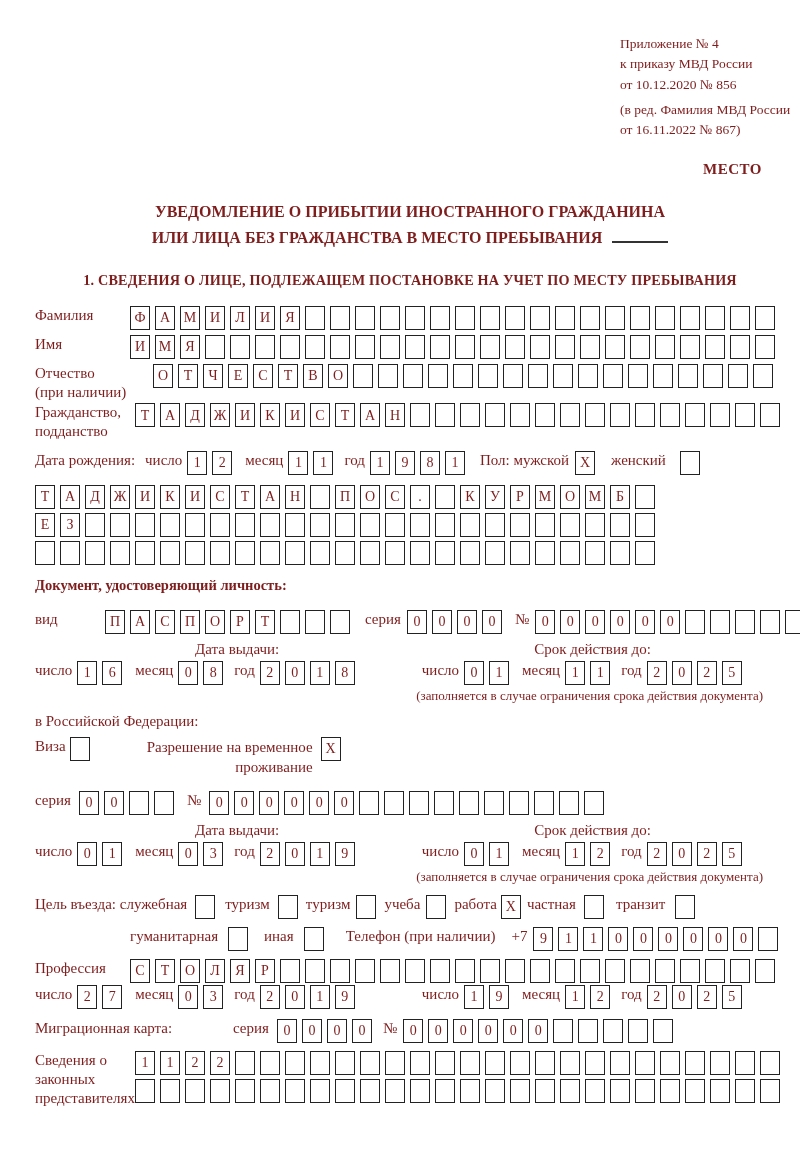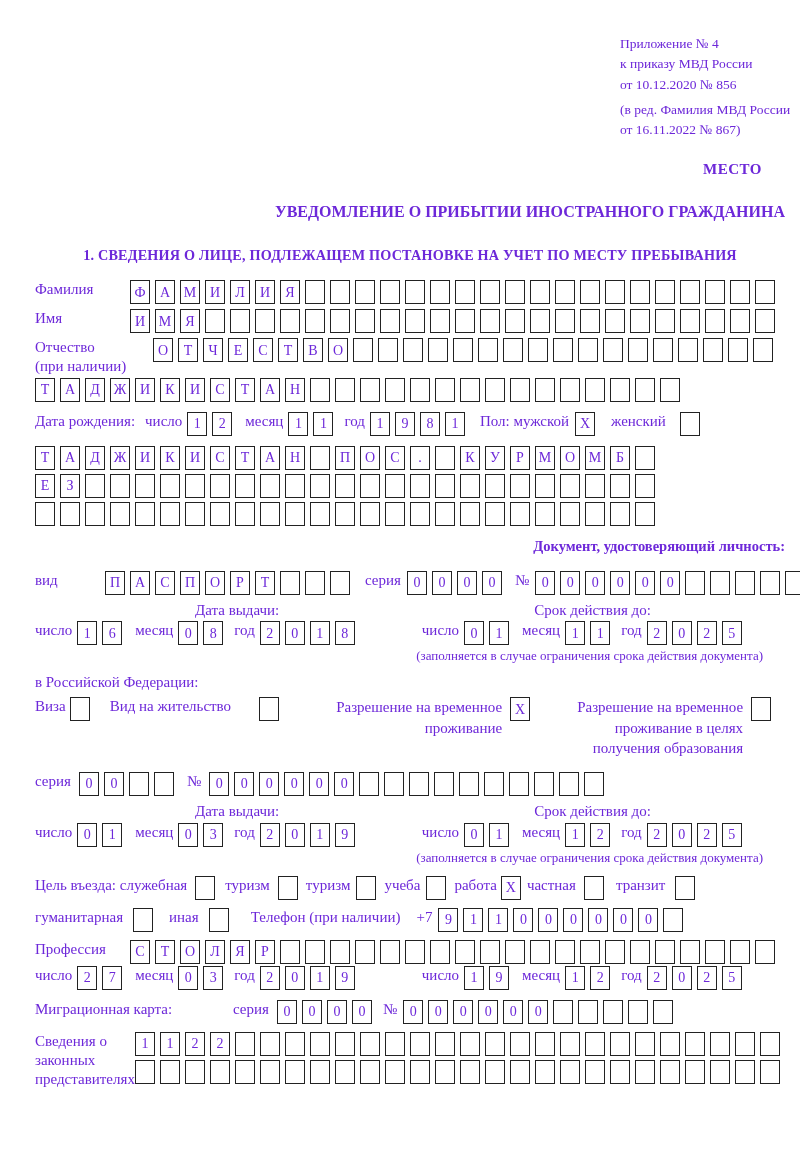--- a/index.html
+++ b/index.html
@@ -1,64 +1,65 @@
 <!DOCTYPE html>
 <html><head>
 <meta charset="utf-8">
 <style>
   html,body{margin:0;padding:0;background:#e8e8e8;}
   .page{
     width:800px;height:1163px;background:#ffffff;margin:0 auto;
-    font-family:"Liberation Serif","DejaVu Serif",serif;color:#6d28d9;
+    font-family:"Liberation Serif","DejaVu Serif",serif;color:#7f1d1d;
     box-sizing:border-box;padding:34px 15px 0 35px;overflow:hidden;
     font-size:15px;line-height:1.25;
   }
   .hdr{margin-left:585px;font-size:13.5px;line-height:1.5;white-space:nowrap;}
   .amend{margin-top:5px;}
   .forma{margin-top:20px;margin-left:668px;font-weight:bold;font-size:15px;letter-spacing:.5px;}
-  .title{margin-top:20px;text-align:right;font-weight:bold;font-size:16px;line-height:1.6;}
+  .title{margin-top:20px;text-align:center;font-weight:bold;font-size:16px;line-height:1.6;}
   .title-underline{display:inline-block;width:56px;border-bottom:2px solid #333;margin-left:10px;vertical-align:baseline;height:14px;}
   .sec{margin-top:22px;text-align:center;font-weight:bold;font-size:14.2px;letter-spacing:.2px;}
   .frow{display:flex;align-items:flex-start;}
   .boxes{display:inline-flex;flex:none;flex-wrap:nowrap;}
   .cell{
     display:inline-flex;align-items:center;justify-content:center;flex:none;
     width:20px;height:24px;border:1.7px solid #222;margin-right:5px;
     box-sizing:border-box;font-size:14px;background:#fff;
   }
   .single .cell{margin-right:0;}
   .lblcol{flex:none;}
   .dlab{margin-right:5px;white-space:nowrap;}
   .grp{display:inline-flex;align-items:flex-start;}
   .note{font-size:13px;}
   .mt2{margin-top:2px}.mt3{margin-top:3px}.mt4{margin-top:16px}.mt5{margin-top:5px}
   .mt6{margin-top:6px}.mt8{margin-top:8px}.mt10{margin-top:10px}
   .mt14{margin-top:14px}.mt16{margin-top:16px}
   .boxrow{margin-bottom:4px;}
-  .center-bold{text-align:right;font-weight:bold;font-size:14.5px;}
+  .center-bold{text-align:left;font-weight:bold;font-size:14.5px;}
   .opt-label-wrap{text-align:right;line-height:1.35;margin-left:27px;}
   .nw{white-space:nowrap;}
 </style>
 </head>
 <body>
 
 <div class="page">
 
   <div class="hdr">
     <div>Приложение № 4</div>
     <div>к приказу МВД России</div>
     <div>от 10.12.2020 № 856</div>
     <div class="amend">(в ред. Фамилия МВД России</div>
     <div>от 16.11.2022 № 867)</div>
   </div>
 
   <div class="forma">МЕСТО</div>
 
   <div class="title">
     <div>УВЕДОМЛЕНИЕ О ПРИБЫТИИ ИНОСТРАННОГО ГРАЖДАНИНА</div>
+    <div><span>ИЛИ ЛИЦА БЕЗ ГРАЖДАНСТВА В МЕСТО ПРЕБЫВАНИЯ</span><span class="title-underline"></span></div>
   </div>
 
   <div class="sec">1. СВЕДЕНИЯ О ЛИЦЕ, ПОДЛЕЖАЩЕМ ПОСТАНОВКЕ НА УЧЕТ ПО МЕСТУ ПРЕБЫВАНИЯ</div>
 
   <div class="frow mt16">
     <span class="lblcol" style="width:95px">Фамилия</span>
     <span class="boxes">
         <span class="cell">Ф</span>
         <span class="cell">А</span>
         <span class="cell">М</span>
@@ -148,20 +149,24 @@
         <span class="cell"></span>
         <span class="cell"></span>
         <span class="cell"></span>
         <span class="cell"></span>
         <span class="cell"></span>
         <span class="cell"></span>
       </span>
   </div>
 
   <div class="frow mt2">
+    <span class="lblcol" style="width:100px">
+      <span>Гражданство,</span><br>
+      <span>подданство</span>
+    </span>
     <span class="boxes">
         <span class="cell">Т</span>
         <span class="cell">А</span>
         <span class="cell">Д</span>
         <span class="cell">Ж</span>
         <span class="cell">И</span>
         <span class="cell">К</span>
         <span class="cell">И</span>
         <span class="cell">С</span>
         <span class="cell">Т</span>
@@ -389,38 +394,26 @@
 
   <div class="mt8">в Российской Федерации:</div>
 
   <div class="frow mt6">
     <span class="grp">
       <span>Виза</span>
       <span class="boxes single" style="margin-left:4px">
           <span class="cell"></span>
         </span>
     </span>
-    <span class="grp" style="margin-left:20px">
-      <span>Вид на жительство</span>
-      <span class="boxes single" style="margin-left:28px">
-          <span class="cell"></span>
-        </span>
-    </span>
     <span class="grp" style="margin-left:18px">
       <span class="opt-label-wrap" style="width:178px">Разрешение на временное проживание</span>
       <span class="boxes single" style="margin-left:8px">
           <span class="cell">X</span>
         </span>
     </span>
-    <span class="grp" style="margin-left:14px">
-      <span class="opt-label-wrap" style="width:172px">Разрешение на временное проживание в целях получения образования</span>
-      <span class="boxes single" style="margin-left:8px">
-          <span class="cell"></span>
-        </span>
-    </span>
   </div>
 
   <div class="frow mt14">
     <span class="nw" style="margin-right:8px">серия</span>
     <span class="boxes">
         <span class="cell">0</span>
         <span class="cell">0</span>
         <span class="cell"></span>
         <span class="cell"></span>
       </span>
@@ -532,21 +525,21 @@
     </span>
     <span class="grp" style="margin-left:12px">
       <span>транзит</span>
       <span class="boxes single" style="margin-left:10px">
           <span class="cell"></span>
         </span>
     </span>
   </div>
 
   <div class="frow mt8">
-    <span class="grp" style="">
+    <span class="grp" style="margin-left:95px">
       <span>гуманитарная</span>
       <span class="boxes single" style="margin-left:10px">
           <span class="cell"></span>
         </span>
     </span>
     <span class="grp" style="margin-left:16px">
       <span>иная</span>
       <span class="boxes single" style="margin-left:10px">
           <span class="cell"></span>
         </span>

